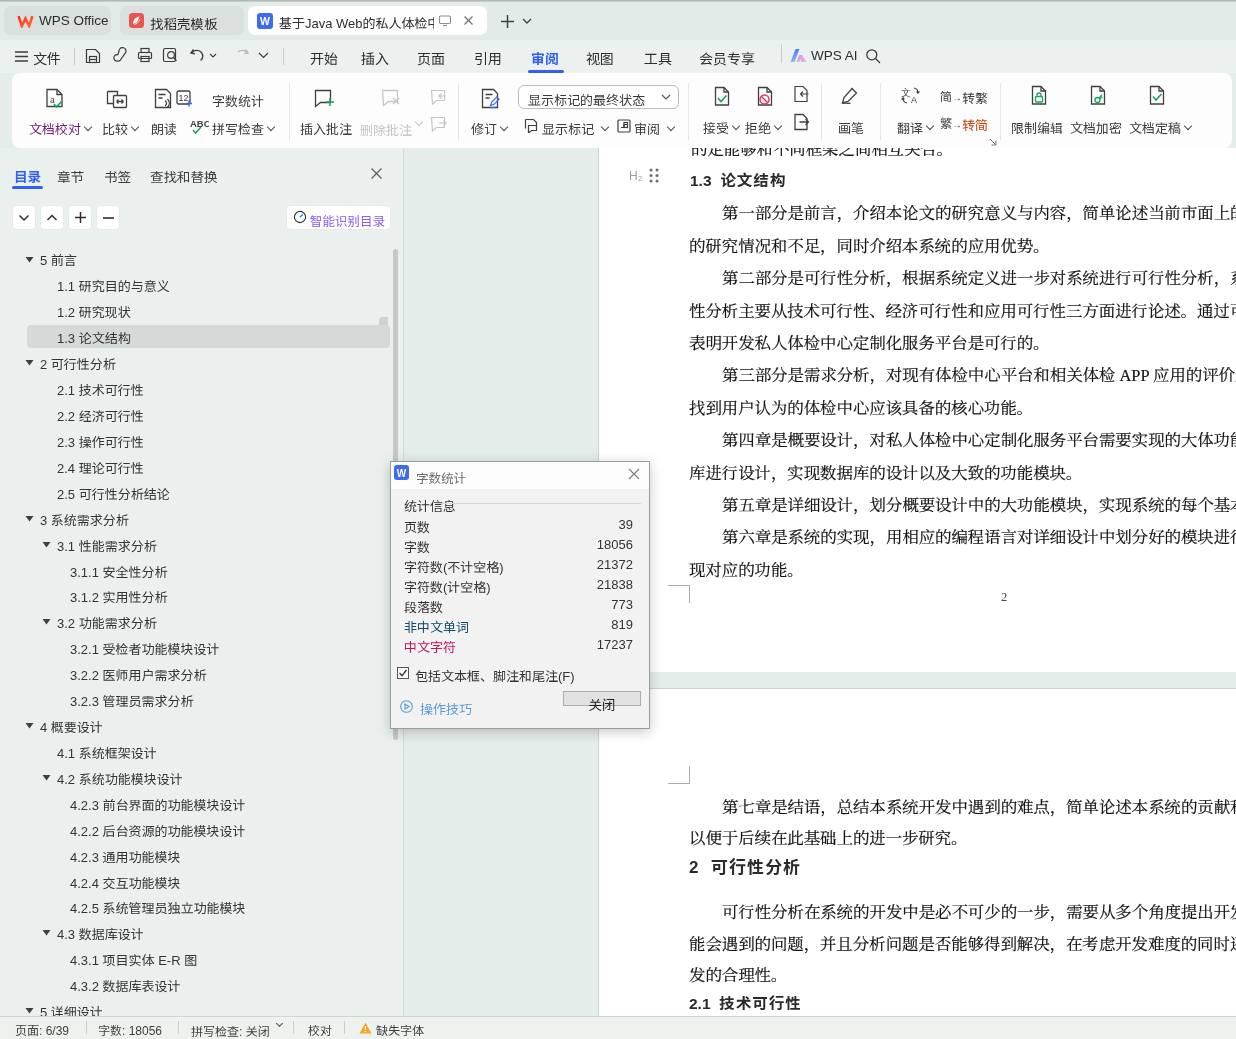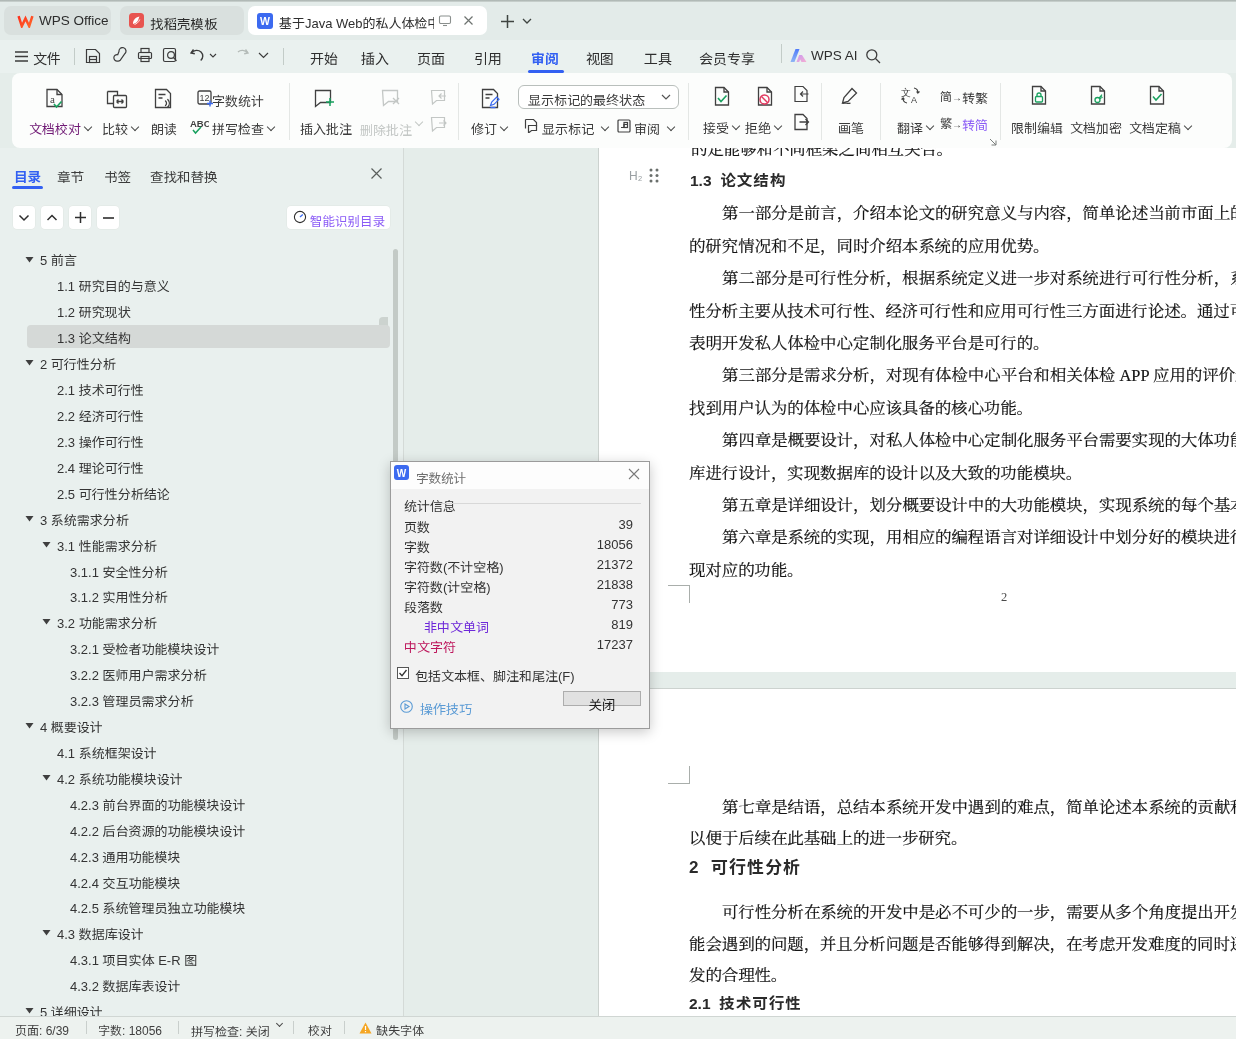--- a/index.html
+++ b/index.html
@@ -173,21 +173,21 @@
     </div>
 <div class="abs" style="left:102px;top:119px;font-size:13px;color:#3b3b3b">比较<span class="cv">ˇ</span></div>
 <div class="abs" style="left:153px;top:88px">
       <svg width="22" height="22" viewBox="0 0 22 22" fill="none" stroke="#404040" stroke-width="1.3">
         <path d="M2.5 1.5 h11 l4 4 v14 h-15 z"></path>
         <path d="M5.5 6.5 h7 M5.5 10 h4"></path>
         <path d="M12.5 13 a3 3 0 0 1 0 4.5 M14.8 11.5 a5.5 5.5 0 0 1 0 7.5" stroke-linecap="round"></path>
       </svg>
     </div>
 <div class="abs" style="left:151px;top:119px;font-size:13px;color:#3b3b3b">朗读</div>
-<div class="abs" style="left:197px;top:90px">
+<div class="abs" style="left:176px;top:90px">
       <svg width="17" height="17" viewBox="0 0 17 17" fill="none">
         <rect x="1" y="1" width="13" height="13" rx="1.5" stroke="#404040" stroke-width="1.3"></rect>
         <text x="7.5" y="11" font-size="9" text-anchor="middle" fill="#404040" font-family="Liberation Sans">12</text>
         <path d="M13 10.5 v6 M10 13.5 h6" stroke="#3a6af0" stroke-width="1.4"></path>
       </svg>
     </div>
 <div class="abs" style="left:212px;top:91px;font-size:13px;color:#3b3b3b">字数统计</div>
 <div class="abs" style="left:190px;top:118px">
       <svg width="19" height="17" viewBox="0 0 19 17">
         <text x="0" y="9" font-size="9.5" font-weight="bold" fill="#404040" font-family="Liberation Sans">ABC</text>
@@ -299,21 +299,21 @@
         <text x="0" y="10" font-size="10" fill="#404040" font-family="sans-serif">文</text>
         <text x="10" y="17" font-size="9" fill="#404040" font-family="Liberation Sans">A</text>
         <path d="M13 2 a5 5 0 0 1 4 5 l1.5 -1.5 M17 7 l-1.5 -1.3" stroke="#404040" stroke-width="1.1"></path>
         <path d="M6 17 a5 5 0 0 1 -4 -5 l-1.5 1.5 M2 12 l1.5 1.3" stroke="#404040" stroke-width="1.1"></path>
       </svg>
     </div>
 <div class="abs" style="left:897px;top:118px;font-size:13px;color:#3b3b3b">翻译<span class="cv">ˇ</span></div>
 <div class="abs" style="left:940px;top:87px;font-size:12px;color:#3b3b3b">简<span style="font-size:10px">→</span></div>
 <div class="abs" style="left:962px;top:88px;font-size:13px;color:#3b3b3b">转繁</div>
 <div class="abs" style="left:940px;top:114px;font-size:12px;color:#3b3b3b">繁<span style="font-size:10px">→</span></div>
-<div class="abs" style="left:962px;top:115px;font-size:13px;color:#8b5cf6">转简</div>
+<div class="abs" style="left:962px;top:115px;font-size:13px;color:#c2410c">转简</div>
 <div class="abs" style="left:1000px;top:83px;width:1px;height:57px;background:#e4e7e5"></div>
 <div class="abs" style="left:1029px;top:85px">
       <svg width="20" height="21" viewBox="0 0 20 21" fill="none">
         <path d="M3.5 1.5 h8.5 l4.5 4.5 v13 h-13 z" stroke="#404040" stroke-width="1.3"></path>
         <path d="M12 1.5 v4.5 h4.5" stroke="#404040" stroke-width="1.3"></path>
         <rect x="6.5" y="11.5" width="7" height="5.5" rx="1" stroke="#19a15f" stroke-width="1.3"></rect>
         <path d="M8 11.5 v-1.5 a2 2 0 0 1 4 0 v1.5" stroke="#19a15f" stroke-width="1.3"></path>
       </svg>
     </div>
 <div class="abs" style="left:1011px;top:118px;font-size:13px;color:#3b3b3b">限制编辑</div>
@@ -533,21 +533,21 @@
 <div class="abs" style="left:404px;top:517px;font-size:13px;color:#333;white-space:nowrap">页数</div>
 <div class="abs" style="left:500px;top:517px;width:133px;text-align:right;font-size:13px;color:#333">39</div>
 <div class="abs" style="left:404px;top:537px;font-size:13px;color:#333;white-space:nowrap">字数</div>
 <div class="abs" style="left:500px;top:537px;width:133px;text-align:right;font-size:13px;color:#333">18056</div>
 <div class="abs" style="left:404px;top:557px;font-size:13px;color:#333;white-space:nowrap">字符数(不计空格)</div>
 <div class="abs" style="left:500px;top:557px;width:133px;text-align:right;font-size:13px;color:#333">21372</div>
 <div class="abs" style="left:404px;top:577px;font-size:13px;color:#333;white-space:nowrap">字符数(计空格)</div>
 <div class="abs" style="left:500px;top:577px;width:133px;text-align:right;font-size:13px;color:#333">21838</div>
 <div class="abs" style="left:404px;top:597px;font-size:13px;color:#333;white-space:nowrap">段落数</div>
 <div class="abs" style="left:500px;top:597px;width:133px;text-align:right;font-size:13px;color:#333">773</div>
-<div class="abs" style="left:424px;top:617px;font-size:13px;color:#6d28d9;white-space:nowrap">非中文单词</div>
+<div class="abs" style="left:404px;top:617px;font-size:13px;color:#0c4a6e;white-space:nowrap">非中文单词</div>
 <div class="abs" style="left:500px;top:617px;width:133px;text-align:right;font-size:13px;color:#333">819</div>
 <div class="abs" style="left:404px;top:637px;font-size:13px;color:#be185d;white-space:nowrap">中文字符</div>
 <div class="abs" style="left:500px;top:637px;width:133px;text-align:right;font-size:13px;color:#333">17237</div>
 <div class="abs" style="left:397px;top:667px">
       <svg width="12" height="12" viewBox="0 0 12 12">
         <rect x="0.5" y="0.5" width="11" height="11" fill="#fff" stroke="#555"></rect>
         <path d="M2.5 6 L5 8.7 L9.5 3" stroke="#333" stroke-width="1.3" fill="none"></path>
       </svg>
     </div>
 <div class="abs" style="left:415px;top:666px;font-size:13px;color:#333;white-space:nowrap">包括文本框、脚注和尾注(F)</div>

